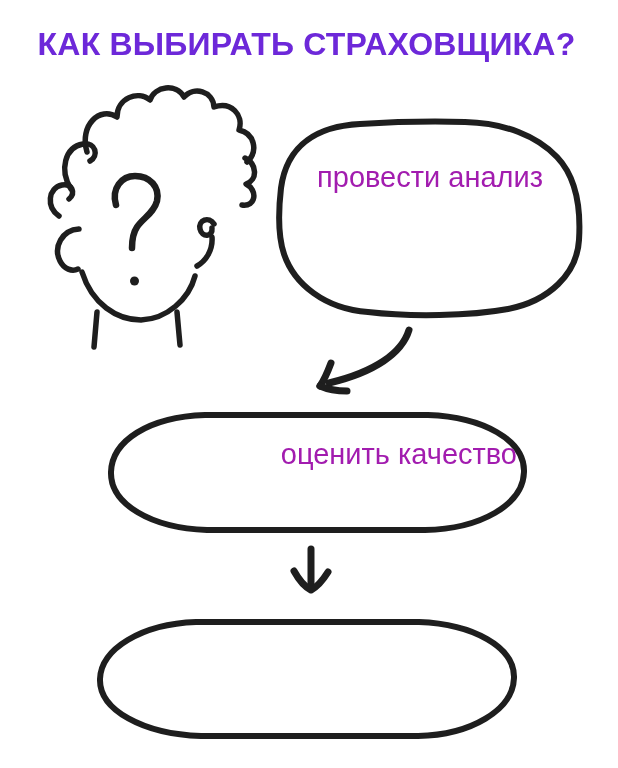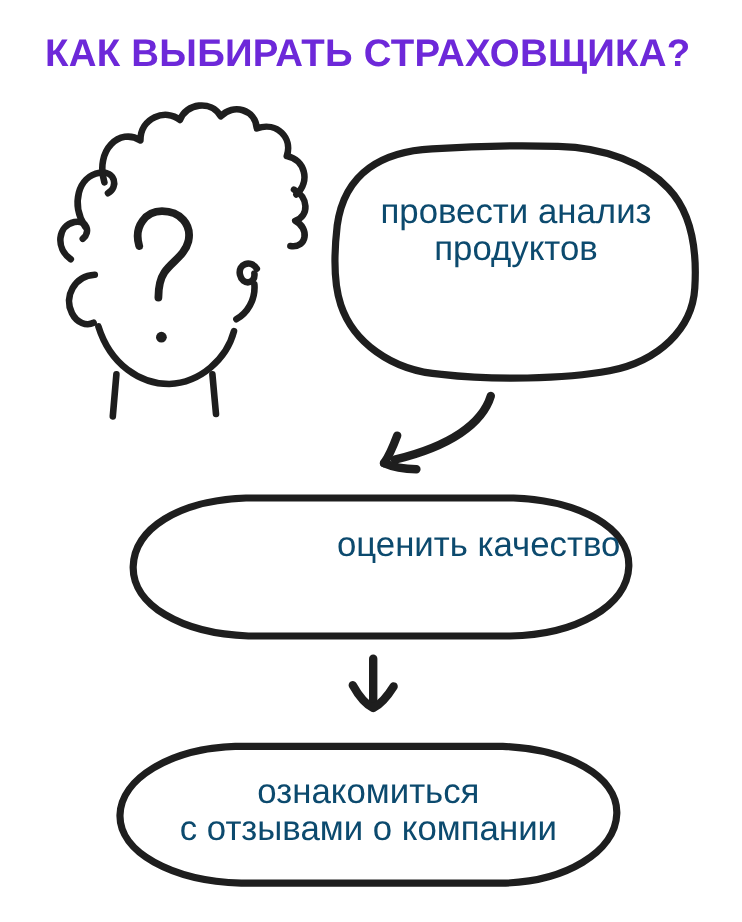--- a/index.html
+++ b/index.html
@@ -20,21 +20,21 @@
     font-weight:bold;
     text-align:center;
     letter-spacing:0.2px;
     color:#6d28d9;
   }
   .txt{
     position:absolute;
     text-align:center;
     font-size:29px;
     line-height:31px;
-    color:#0c4a6e;
+    color:#a21caf;
   }
   .bubble-text{left:280px;top:162px;width:300px;}
   .step1-text{left:117px;top:439px;width:400px;text-align:right;}
   .step2-text{left:107px;top:645px;width:400px;}
 </style>
 </head>
 <body>
 
 <div class="canvas">
 
@@ -72,25 +72,20 @@
     <g stroke-width="7">
       <path d="M311,549 L311,586"></path>
       <path d="M294,571 C299,580 305,587 311,590 C317,587 323,580 328,572"></path>
     </g>
 
     <path stroke-width="6" d="M196,622 C141,624 101,649 100,679 C99,710 143,734 201,736 L418,736 C471,735 513,710 514,678 C515,647 473,624 419,622 Z"></path>
   </svg>
 
   <div class="txt bubble-text">
     <div>провести анализ</div>
-    <div>продуктов</div>
   </div>
 
   <div class="txt step1-text">
     <div>оценить качество</div>
   </div>
 
-  <div class="txt step2-text">
-    <div>ознакомиться</div>
-    <div>с отзывами о компании</div>
-  </div>
 
 </div>
 
 </body></html>

